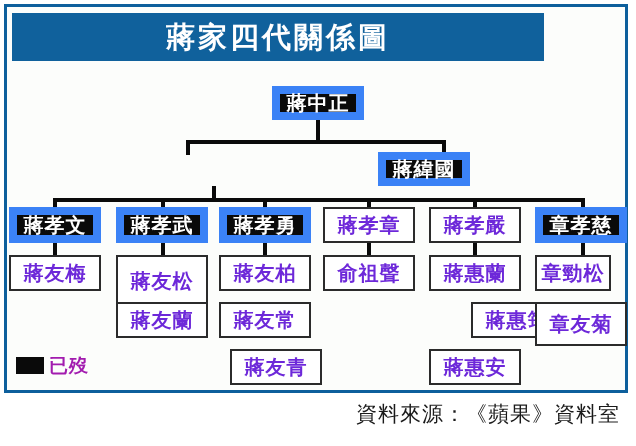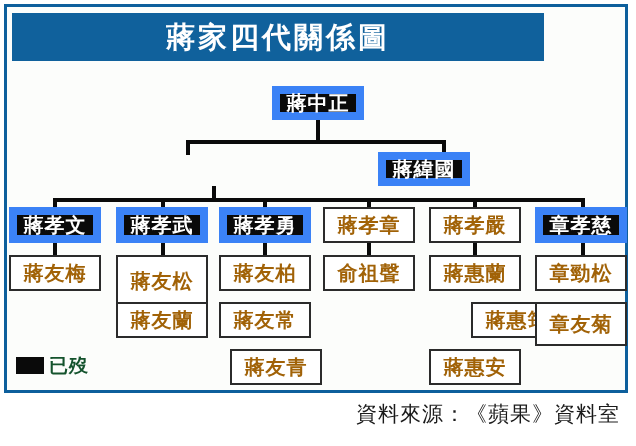--- a/index.html
+++ b/index.html
@@ -43,38 +43,38 @@
     font-size:20px;
     font-weight:bold;
     letter-spacing:1px;
     line-height:1;
     white-space:nowrap;
   }
   .node.dead{
     background:#0a0a0a;color:#ffffff;border:8px solid #3b82f6;
   }
   .node.alive{
-    background:#ffffff;color:#a16207;border:2px solid #2b2b2b;
+    background:#ffffff;color:#6d28d9;border:2px solid #2b2b2b;
   }
 
   
   .line{position:absolute;background:#0a0a0a;}
   .line.v{width:4px;}
   .line.h{height:4px;}
 
   
   .legend{
     position:absolute;left:16px;top:356px;
     display:flex;align-items:center;gap:5px;
   }
   .legend .swatch{
     width:28px;height:17px;background:#0a0a0a;display:block;
   }
   .legend .legend-text{
-    font-size:19px;font-weight:bold;color:#14532d;line-height:1;letter-spacing:1px;
+    font-size:19px;font-weight:bold;color:#a21caf;line-height:1;letter-spacing:1px;
   }
 
   
   .source{
     position:absolute;left:0;top:400px;width:620px;
     text-align:right;
     font-family:"DejaVu Serif","Liberation Serif",serif;
     font-size:21px;
     color:#1a1a1a;
     letter-spacing:1px;
@@ -167,21 +167,21 @@
   <div class="node alive" style="left:429px;top:255px;width:92px;height:36px;">
     <span>蔣惠蘭</span>
   </div>
   <div class="node alive" style="left:429px;top:302px;width:92px;height:36px;margin-left:42px;">
     <span>蔣惠筠</span>
   </div>
   <div class="node alive" style="left:429px;top:349px;width:92px;height:36px;">
     <span>蔣惠安</span>
   </div>
 
-  <div class="node alive" style="left:535px;top:255px;width:92px;height:36px;">
+  <div class="node alive" style="left:535px;top:255px;width:76px;height:36px;">
     <span>章勁松</span>
   </div>
   <div class="node alive" style="left:535px;top:302px;width:92px;height:44px;">
     <span>章友菊</span>
   </div>
 
   <div class="legend">
     <span class="swatch"></span>
     <span class="legend-text">已歿</span>
   </div>

